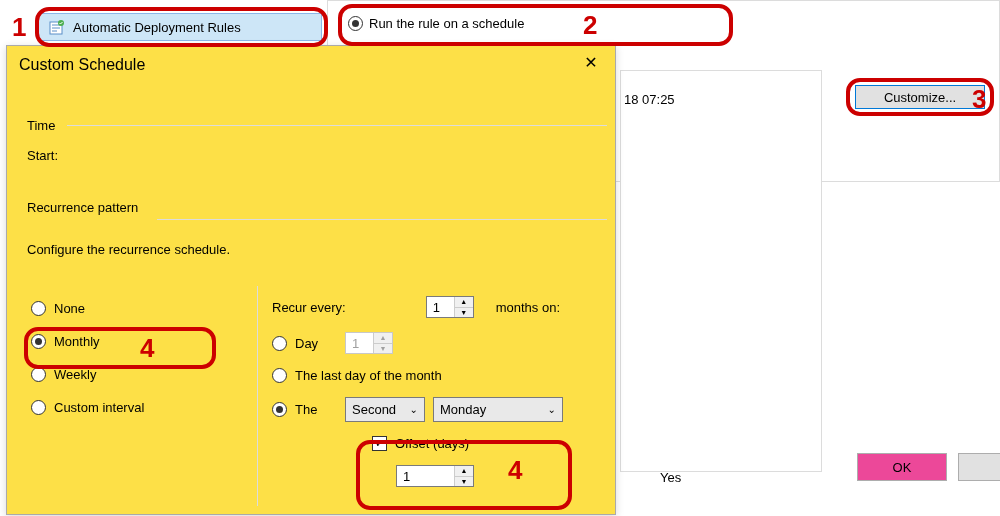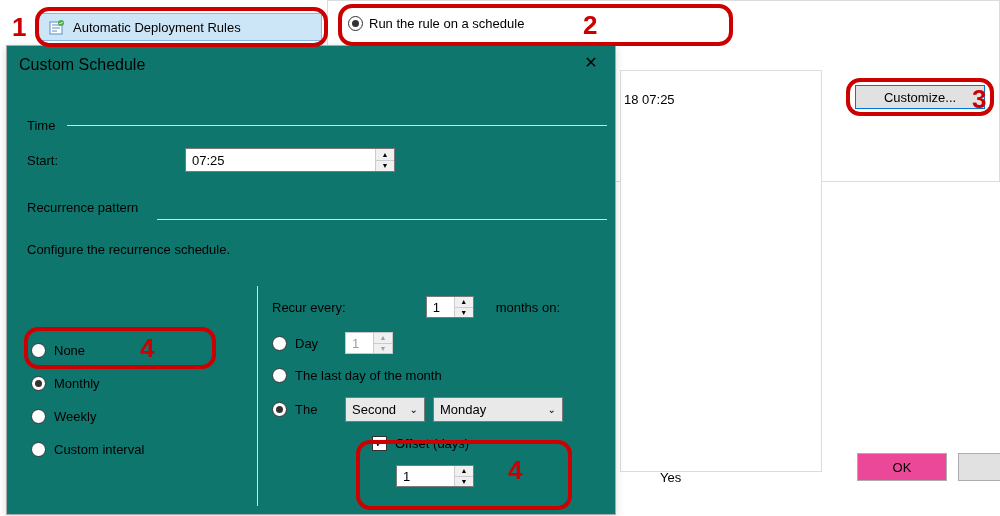--- a/index.html
+++ b/index.html
@@ -120,21 +120,21 @@
     background: #e1e1e1;
     border: 1px solid #adadad;
   }
   
   .modal {
     position: absolute;
     left: 6px;
     top: 45px;
     width: 610px;
     height: 470px;
-    background: #0f766e;
+    background: #fde047;
     border: 1px solid #aaa;
     box-shadow: 0 2px 8px rgba(0,0,0,.15);
     box-sizing: border-box;
   }
   .modal-title {
     position: absolute;
     left: 12px;
     top: 10px;
     font-size: 16px;
   }
@@ -216,21 +216,20 @@
     line-height: 1;
   }
   .spinner .down { border-bottom: none; }
   .recur-left {
     position: absolute;
     left: 24px;
     top: 255px;
     display: flex;
     flex-direction: column;
     gap: 18px;
-    margin-top: 42px;
   }
   .recur-left .row {
     display: flex;
     align-items: center;
     gap: 8px;
   }
   .vert-sep {
     position: absolute;
     left: 250px;
     top: 240px;
@@ -341,27 +340,20 @@
   <div class="modal-title">Custom Schedule</div>
   <div class="modal-close">
     <span>✕</span>
   </div>
 
   <span class="group-label" style="top:72px;">Time</span>
   <div class="section-rule" style="top:79px; width:540px;"></div>
 
   <div class="start-row">
     <label>Start:</label>
-    <div class="time-field">
-      <span class="time-text">07:25</span>
-      <span class="spinner">
-        <span class="up">▲</span>
-        <span class="down">▼</span>
-      </span>
-    </div>
   </div>
 
   <span class="group-label" style="top:154px;">Recurrence pattern</span>
   <div class="section-rule" style="top:173px; left:150px; width:450px;"></div>
   <span class="group-label" style="top:196px;">Configure the recurrence schedule.</span>
 
   <div class="vert-sep"></div>
 
   <div class="recur-left">
     <div class="row">

